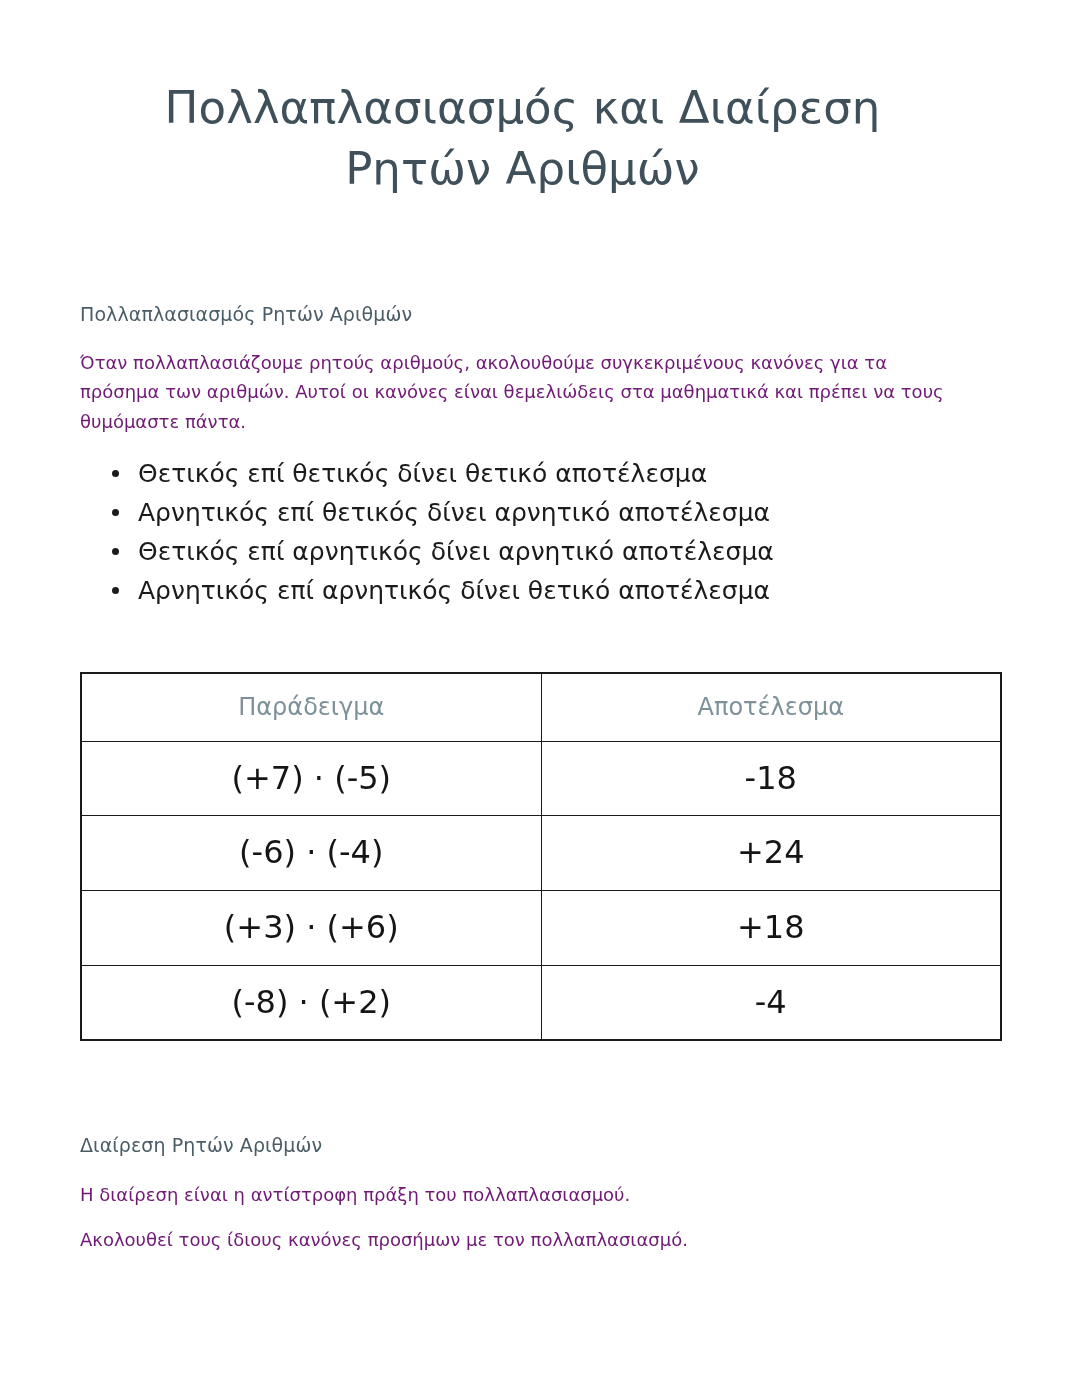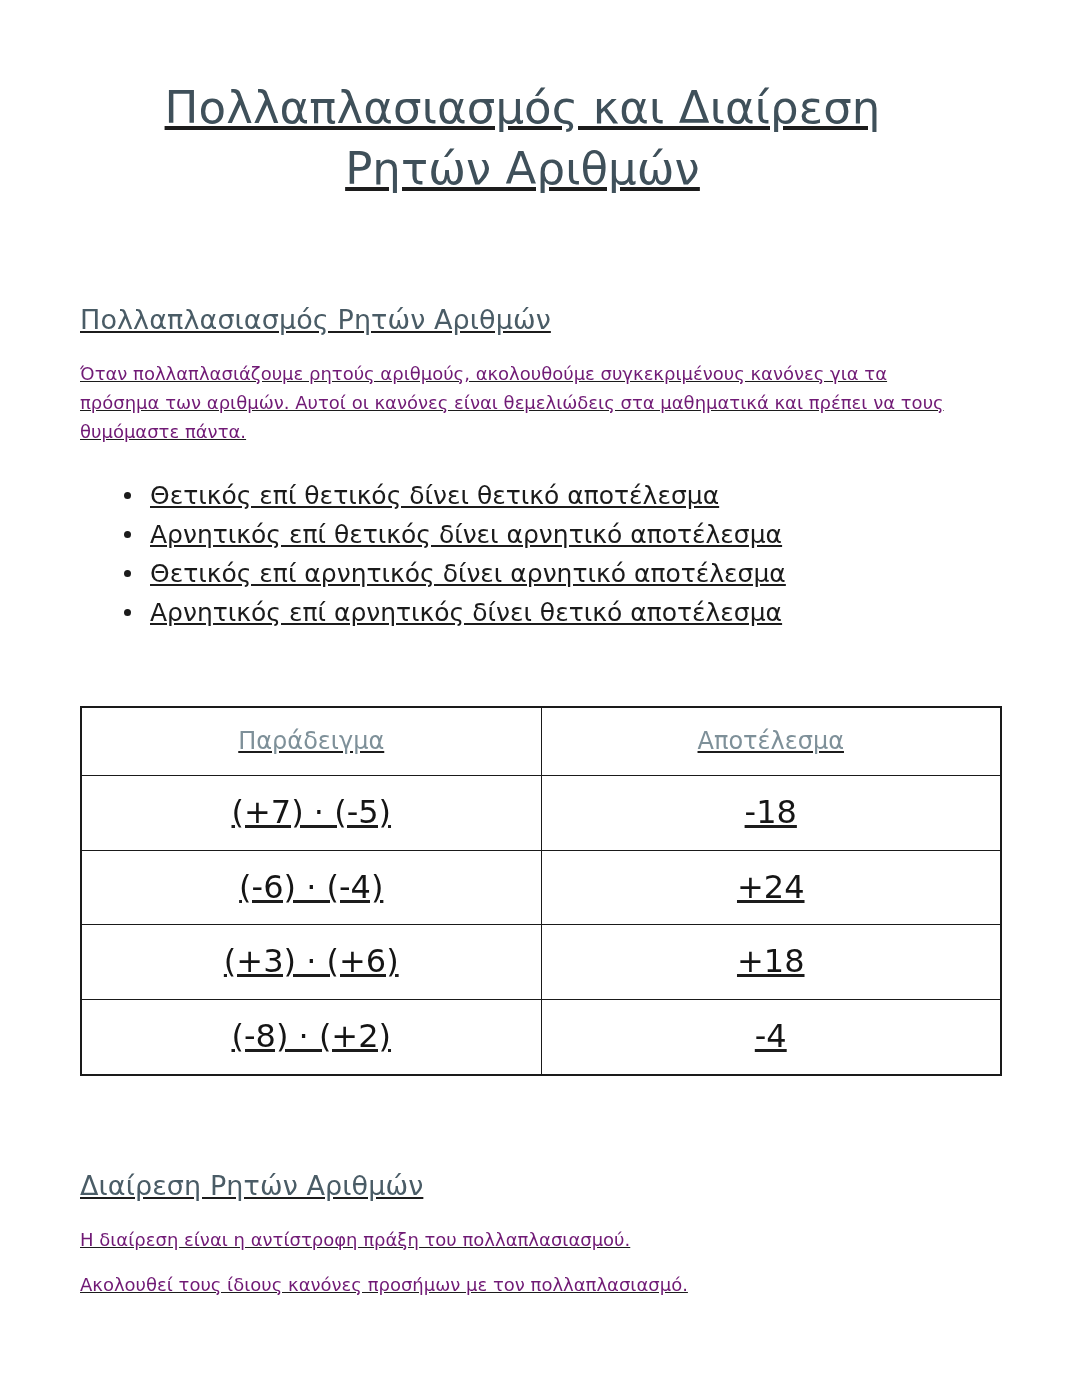--- a/index.html
+++ b/index.html
@@ -14,39 +14,38 @@
     font-family: "DejaVu Sans", sans-serif;
     color: #1c1c1c;
     -webkit-font-smoothing: antialiased;
   }
   .page {
     width: 1045px;
     min-height: 1397px;
     box-sizing: border-box;
     padding: 78px 80px 40px 80px;
     background: #ffffff;
-    text-decoration: underline;
   }
 
   
   .doc-title {
     margin: 0;
     padding: 0 10px;
     font-size: 45px;
     line-height: 1.35;
     font-weight: 400;
     text-align: center;
     color: #3f505a;
     letter-spacing: 0.1px;
   }
 
   
   .section-heading {
     margin: 0;
-    font-size: 27px;
+    font-size: 19px;
     line-height: 1.3;
     font-weight: 400;
     color: #4a5c66;
     letter-spacing: 0.1px;
   }
 
   
   .para {
     margin: 0;
     font-size: 18px;
@@ -59,21 +58,21 @@
   
   .gap-title-to-sec { height: 102px; }
   .gap-sec-to-para  { height: 22px; }
   .gap-para-to-list { height: 18px; }
   .gap-list-to-table{ height: 62px; }
   .gap-table-to-sec { height: 92px; }
   .gap-sec2-to-para { height: 22px; }
 
   
   .rules-list {
-    margin: 12px;
+    margin: 0;
     padding: 0 0 0 58px;
     list-style: none;
   }
   .rules-list li {
     position: relative;
     font-size: 25px;
     line-height: 1.56;
     color: #1b1b1b;
   }
   .rules-list li::before {

